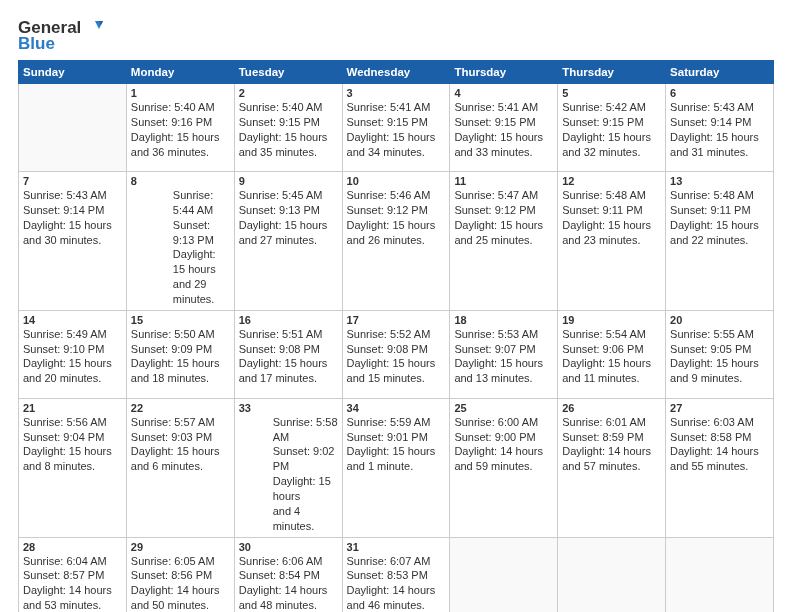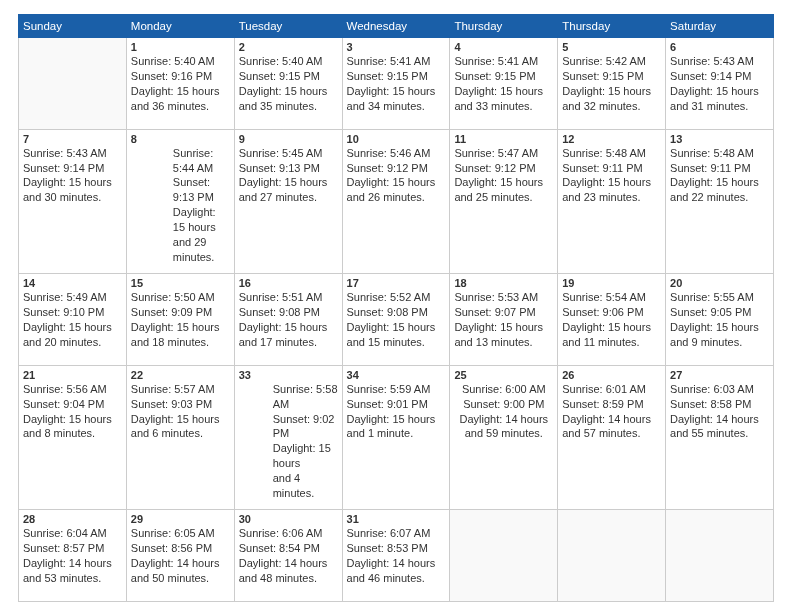--- a/index.html
+++ b/index.html
@@ -46,21 +46,21 @@
       flex: 1;
       border: 1px solid #ccc;
       border-collapse: collapse;
       width: 100%;
       table-layout: fixed;
     }
     .calendar th {
       background-color: #1a5fa8;
       color: #fff;
       font-size: 11.5px;
-      font-weight: normal;
+      font-weight: bold;
       padding: 5px 4px;
       text-align: left;
       border: 1px solid #1a5fa8;
     }
     .calendar td {
       border: 1px solid #ccc;
       vertical-align: top;
       padding: 3px 4px;
       font-size: 9.5px;
       color: #333;
@@ -78,20 +78,38 @@
       color: #333;
     }
     .empty-cell {
       background: #f9f9f9;
     }
   </style>
 </head>
 <body>
 
 <div class="page">
+  <div class="top-section">
+    <div class="logo">
+  <div style="display:flex;flex-direction:column;align-items:flex-start;">
+    <div style="display:flex;align-items:center;">
+      <span style="font-size:17px;font-weight:bold;color:#333;">General</span>
+      <svg width="22" height="18" viewBox="0 0 22 18">
+        <polygon points="14,2 22,2 18,10" fill="#2a7cc7"></polygon>
+        <polygon points="18,2 22,2 20,6" fill="#1a5fa8"></polygon>
+      </svg>
+    </div>
+    <span style="font-size:17px;font-weight:bold;color:#2a7cc7;margin-top:-4px;">Blue</span>
+  </div>
+</div>
+    <div class="title-section">
+      <div class="month-title"></div>
+      <div class="location-title"></div>
+    </div>
+  </div>
 
   <table class="calendar">
     <thead>
       <tr>
 
       <th>Sunday</th>
           <th>Monday</th>
           <th>Tuesday</th>
           <th>Wednesday</th>
           <th>Thursday</th>
@@ -271,21 +289,21 @@
           </td>
           <td>
             <span class="day-num">34</span>
             <div class="cell-info" style="white-space: pre-line;">Sunrise: 5:59 AM
 Sunset: 9:01 PM
 Daylight: 15 hours
 and 1 minute.</div>
           </td>
           <td>
             <span class="day-num">25</span>
-            <div class="cell-info" style="white-space: pre-line; text-align: center;">Sunrise: 6:00 AM
+            <div class="cell-info" style="white-space: pre-line;">Sunrise: 6:00 AM
 Sunset: 9:00 PM
 Daylight: 14 hours
 and 59 minutes.</div>
           </td>
           <td>
             <span class="day-num">26</span>
             <div class="cell-info" style="white-space: pre-line;">Sunrise: 6:01 AM
 Sunset: 8:59 PM
 Daylight: 14 hours
 and 57 minutes.</div>

